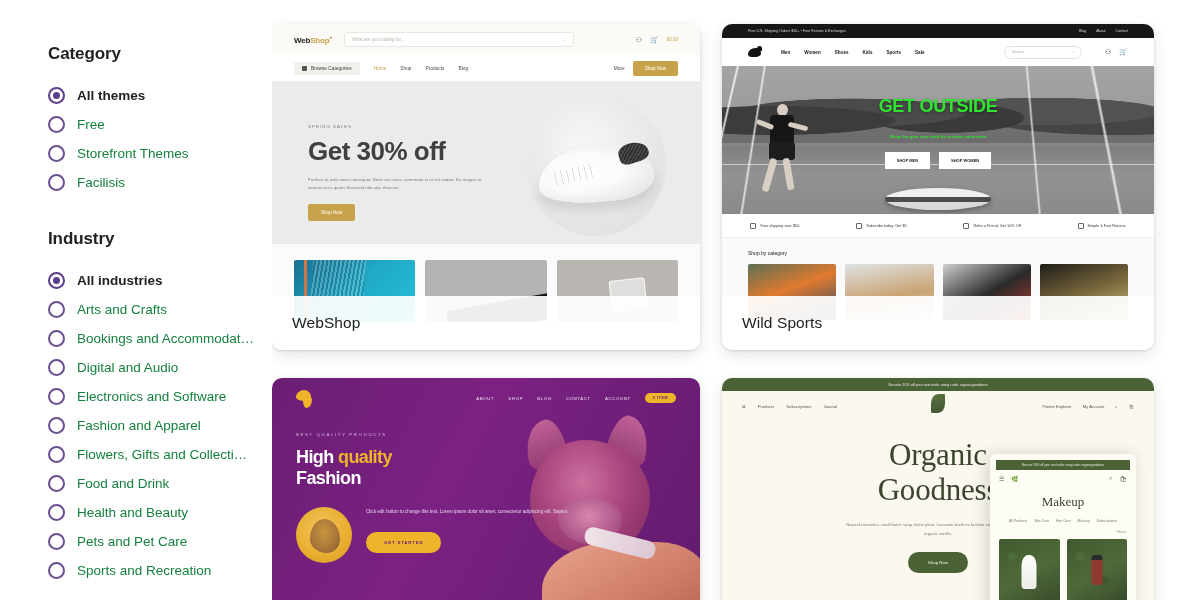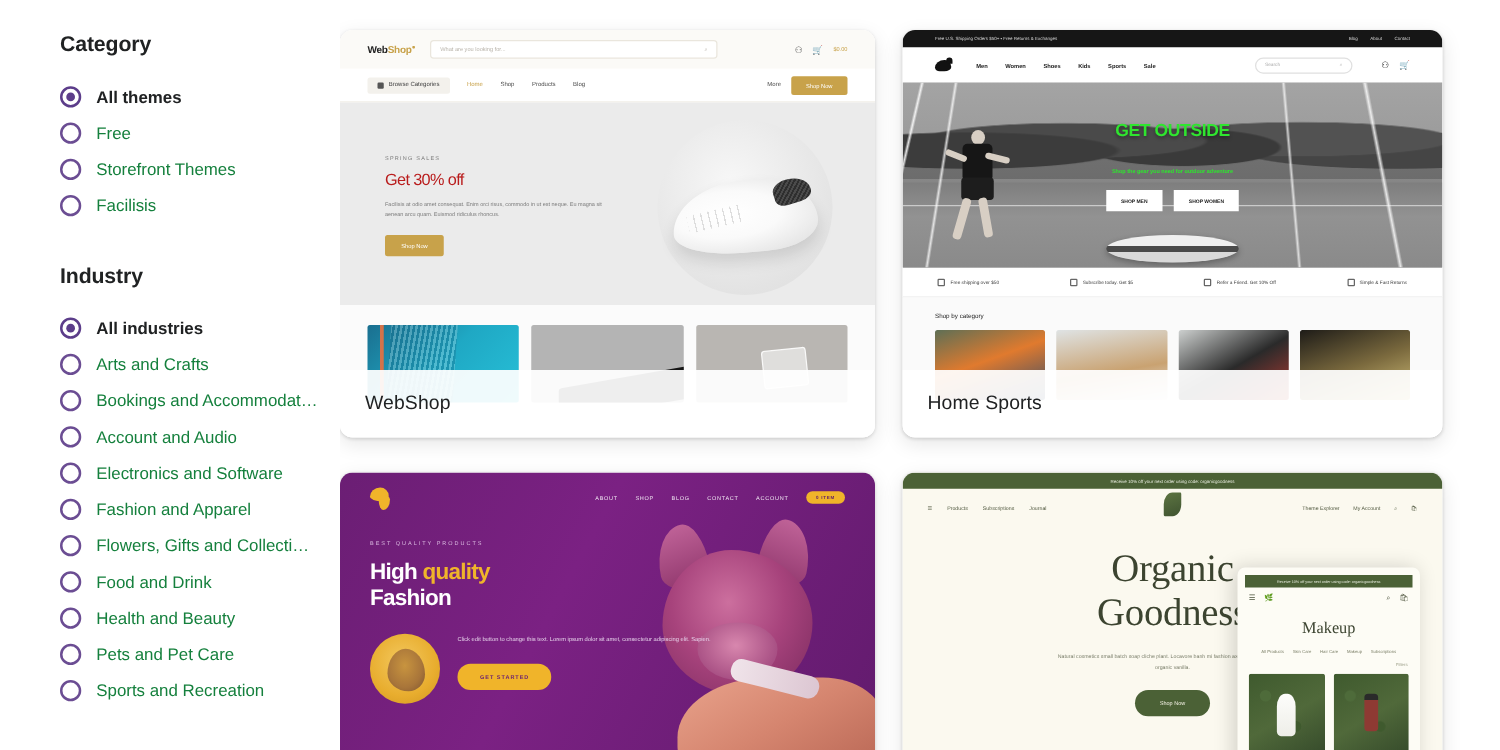--- a/index.html
+++ b/index.html
@@ -8,21 +8,21 @@
     font-family: "Liberation Sans", sans-serif;
     background: #ffffff;
     color: #202223;
     -webkit-font-smoothing: antialiased;
   }
   .page { display: flex; width: 1200px; height: 600px; }
 
   
   .sidebar {
     width: 272px; flex: 0 0 272px;
-    padding: 26px 20px 0 48px;
+    padding: 44px 20px 0 48px;
     overflow: hidden;
     background: #ffffff;
   }
   .filter-group { margin-bottom: 10px; }
   .filter-title {
     font-size: 17px; font-weight: bold; color: #202223;
     letter-spacing: -0.1px; margin-bottom: 17px;
   }
   .group-gap { height: 22px; }
   .radio-row {
@@ -104,21 +104,21 @@
   .ws-more { margin-left:auto; display:flex; align-items:center; gap:8px; color:#4a4a4a; }
   .ws-btn {
     background:#c8a24a; color:#fff; border-radius:2px;
     padding:5px 12px; font-size:4.6px;
   }
   .ws-hero {
     height: 162px; background:#ebebeb; position:relative; overflow:hidden;
   }
   .ws-hero-txt { position:absolute; left:36px; top:42px; width:200px; }
   .ws-kicker { font-size:4.4px; letter-spacing:1px; color:#7a7a7a; margin-bottom:7px; }
-  .ws-h1 { font-size:13px; font-weight:normal; color:#b91c1c; letter-spacing:-.5px; margin-bottom:9px; }
+  .ws-h1 { font-size:26px; font-weight:bold; color:#404040; letter-spacing:-.5px; margin-bottom:9px; }
   .ws-body { font-size:4.4px; color:#7d7d7d; line-height:1.9; margin-bottom:11px; width:175px; }
   .ws-shopbtn { display:inline-block; background:#c8a24a; color:#fff; font-size:4.6px; padding:6px 13px; border-radius:2px; }
   .ws-circle {
     position:absolute; right:34px; top:14px;
     width:140px; height:140px; border-radius:50%;
     background: radial-gradient(circle at 42% 36%, #f7f7f7 0%, #e3e3e3 72%, #dcdcdc 100%);
   }
   .ws-shoe {
     position:absolute; right:46px; top:62px; width:116px; height:58px;
     background: radial-gradient(ellipse at 38% 46%, #ffffff 0%, #fafafa 42%, #e8e8e8 78%, #dedede 100%);
@@ -227,21 +227,21 @@
   }
   .wsp-player .head { position:absolute; left:16px; top:0; width:11px; height:12px; border-radius:50%; background:#d8cfc4; }
   .wsp-player .torso { position:absolute; left:9px; top:11px; width:24px; height:30px; background:#161616; border-radius:4px; }
   .wsp-player .arm1 { position:absolute; left:-5px; top:18px; width:18px; height:5px; background:#d8cfc4; transform:rotate(22deg); border-radius:3px; }
   .wsp-player .arm2 { position:absolute; left:27px; top:20px; width:20px; height:5px; background:#d8cfc4; transform:rotate(14deg); border-radius:3px; }
   .wsp-player .shorts { position:absolute; left:8px; top:38px; width:26px; height:18px; background:#1d1d1d; border-radius:3px; }
   .wsp-player .leg1 { position:absolute; left:5px; top:54px; width:7px; height:34px; background:#d8cfc4; transform:rotate(16deg); border-radius:3px; }
   .wsp-player .leg2 { position:absolute; left:24px; top:54px; width:7px; height:32px; background:#d8cfc4; transform:rotate(-10deg); border-radius:3px; }
   .wsp-h1 {
     position:absolute; left:0; right:0; top:20%;
-    text-align:center; font-size:14px; font-weight:bold;
+    text-align:center; font-size:18px; font-weight:bold;
     color:#2fe52f; letter-spacing:-.3px;
     text-shadow: 0 1px 3px rgba(0,0,0,.35);
   }
   .wsp-sub {
     position:absolute; left:0; right:0; top:46%;
     text-align:center; font-size:4.4px; color:#2fe52f; font-weight:bold;
   }
   .wsp-btns {
     position:absolute; left:0; right:0; top:58%;
     display:flex; justify-content:center; gap:9px;
@@ -473,21 +473,21 @@
       <div class="radio-row">
         <span class="radio"></span>
         <span class="radio-label">Arts and Crafts</span>
       </div>
       <div class="radio-row">
         <span class="radio"></span>
         <span class="radio-label">Bookings and Accommodat…</span>
       </div>
       <div class="radio-row">
         <span class="radio"></span>
-        <span class="radio-label">Account and Audio</span>
+        <span class="radio-label">Digital and Audio</span>
       </div>
       <div class="radio-row">
         <span class="radio"></span>
         <span class="radio-label">Electronics and Software</span>
       </div>
       <div class="radio-row">
         <span class="radio"></span>
         <span class="radio-label">Fashion and Apparel</span>
       </div>
       <div class="radio-row">
@@ -645,21 +645,21 @@
           <div class="wsp-cat">
             <div class="wsp-cat-h">Shop by category</div>
             <div class="wsp-cat-row">
               <div class="wsp-ct wsp-c1"></div>
               <div class="wsp-ct wsp-c2"></div>
               <div class="wsp-ct wsp-c3"></div>
               <div class="wsp-ct wsp-c4"></div>
             </div>
           </div>
         </div>
-        <div class="card-label">Home Sports</div>
+        <div class="card-label">Wild Sports</div>
       </div>
 
       <div class="card">
         <div class="preview hq">
 
           <div class="hq-dog">
             <span class="ear1"></span>
               <span class="ear2"></span>
             <span class="head"></span>
               <span class="snout"></span>

